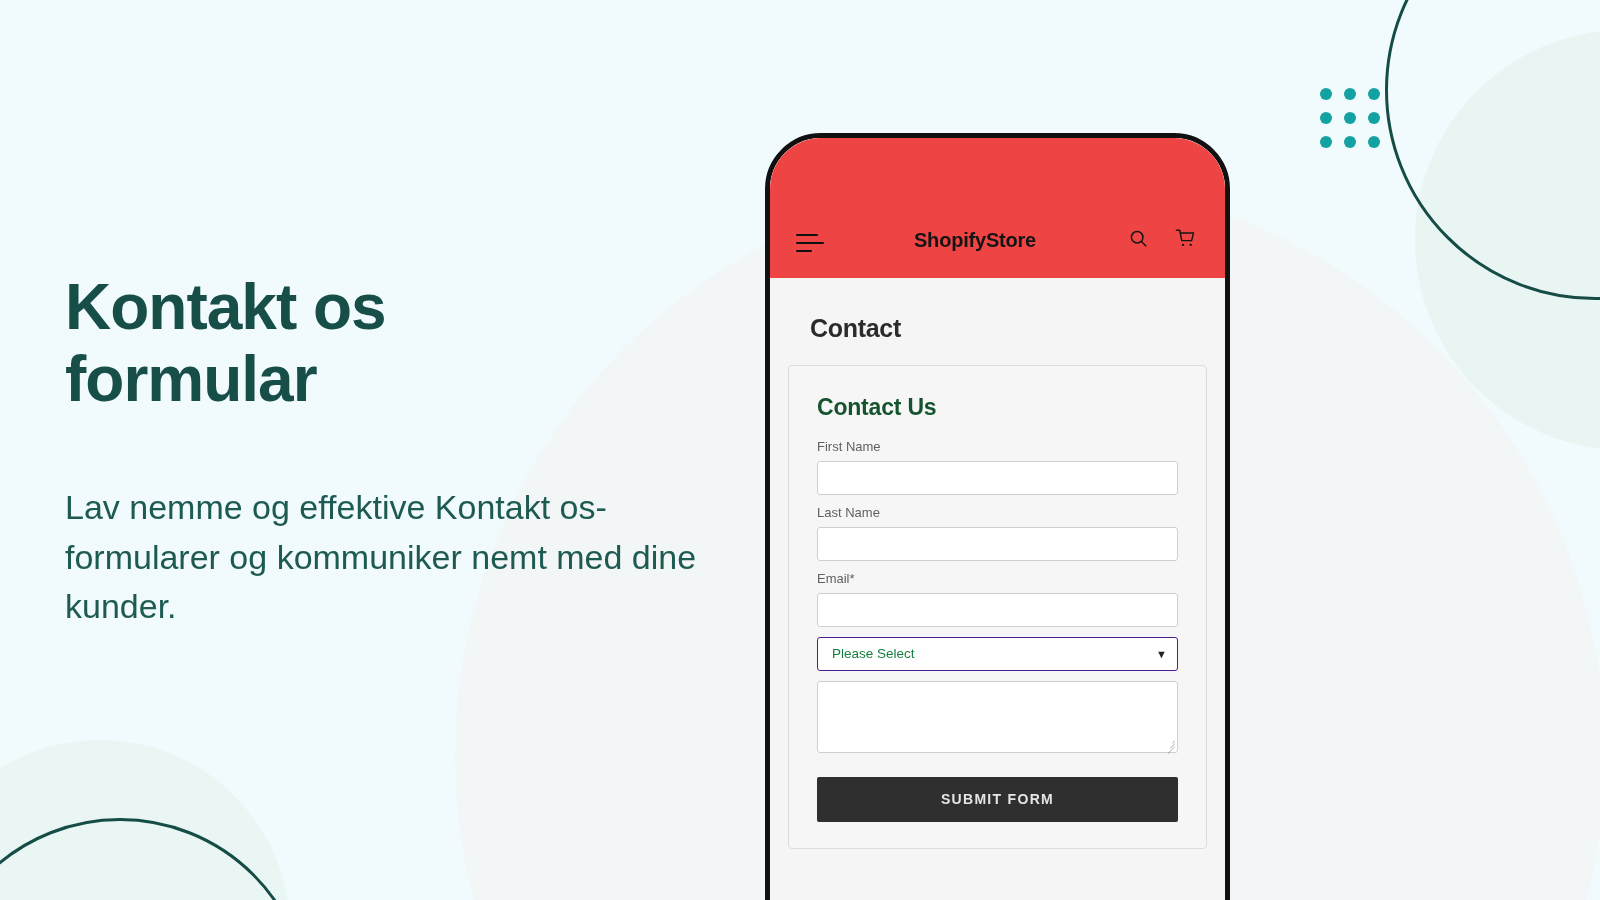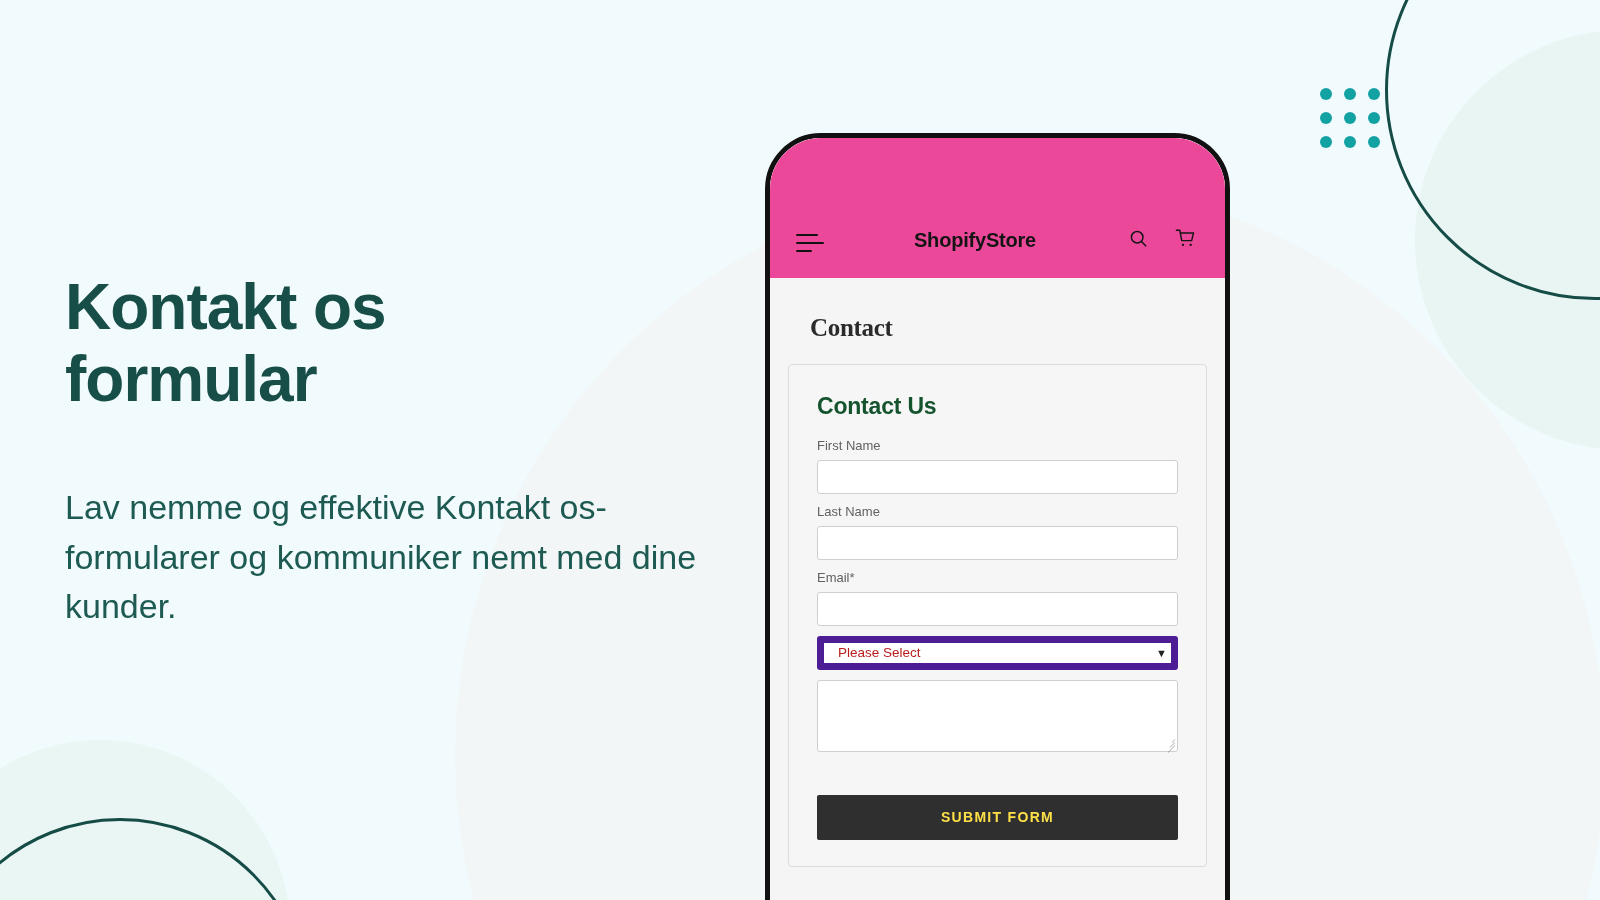--- a/index.html
+++ b/index.html
@@ -157,21 +157,21 @@
     border-radius: 0 0 26px 26px;
     background: #eaf7f9;
     z-index: 2;
   }
 
   
   .store-header {
     position: relative;
     z-index: 3;
     height: 140px;
-    background: #ec4899;
+    background: #ef4444;
     display: flex;
     align-items: flex-end;
     padding: 0 26px 26px 26px;
     gap: 19px;
   }
 
   .hamburger {
     width: 30px;
     display: flex;
     flex-direction: column;
@@ -215,21 +215,20 @@
     padding: 24px 18px 0 18px;
     overflow: hidden;
   }
 
   .page-title {
     font-size: 25px;
     font-weight: 700;
     color: #2b2b2b;
     margin: 12px 0 22px 22px;
     letter-spacing: -0.3px;
-    font-family: Liberation Serif, serif;
   }
 
   .form-card {
     background: #f6f6f6;
     border: 1px solid #dcdcdc;
     border-radius: 4px;
     padding: 28px 28px 26px 28px;
   }
 
   .form-card h2 {
@@ -260,27 +259,27 @@
     font-family: "Liberation Sans", sans-serif;
     font-size: 13px;
     color: #222;
     outline: none;
   }
 
   .select-wrap { position: relative; }
   .select-wrap select {
     width: 100%;
     height: 34px;
-    border: 7px solid #4c1d95;
+    border: 1px solid #4c1d95;
     border-radius: 3px;
     background: #ffffff;
     padding: 0 26px 0 14px;
     font-family: "Liberation Sans", sans-serif;
     font-size: 13.5px;
-    color: #b91c1c;
+    color: #15803d;
     outline: none;
     -webkit-appearance: none;
     appearance: none;
   }
   .select-arrow {
     position: absolute;
     right: 11px;
     top: 50%;
     transform: translateY(-50%);
     font-size: 11px;
@@ -318,25 +317,25 @@
     height: 1px;
     background: #8a8a8a;
     transform-origin: right center;
     transform: rotate(-45deg);
   }
   .resize-grip i:nth-child(1) { bottom: 2px;  width: 10px; }
   .resize-grip i:nth-child(2) { bottom: 5px;  width: 7px; }
   .resize-grip i:nth-child(3) { bottom: 8px;  width: 4px; }
 
   .submit-btn {
-    margin-top: 33px;
+    margin-top: 14px;
     width: 100%;
     height: 45px;
     background: #2f2f2f;
-    color: #fde047;
+    color: #e5e5e5;
     border: none;
     border-radius: 2px;
     font-family: "Liberation Sans", sans-serif;
     font-size: 14px;
     font-weight: 600;
     letter-spacing: 1.3px;
     cursor: pointer;
   }
 </style>
 </head>

